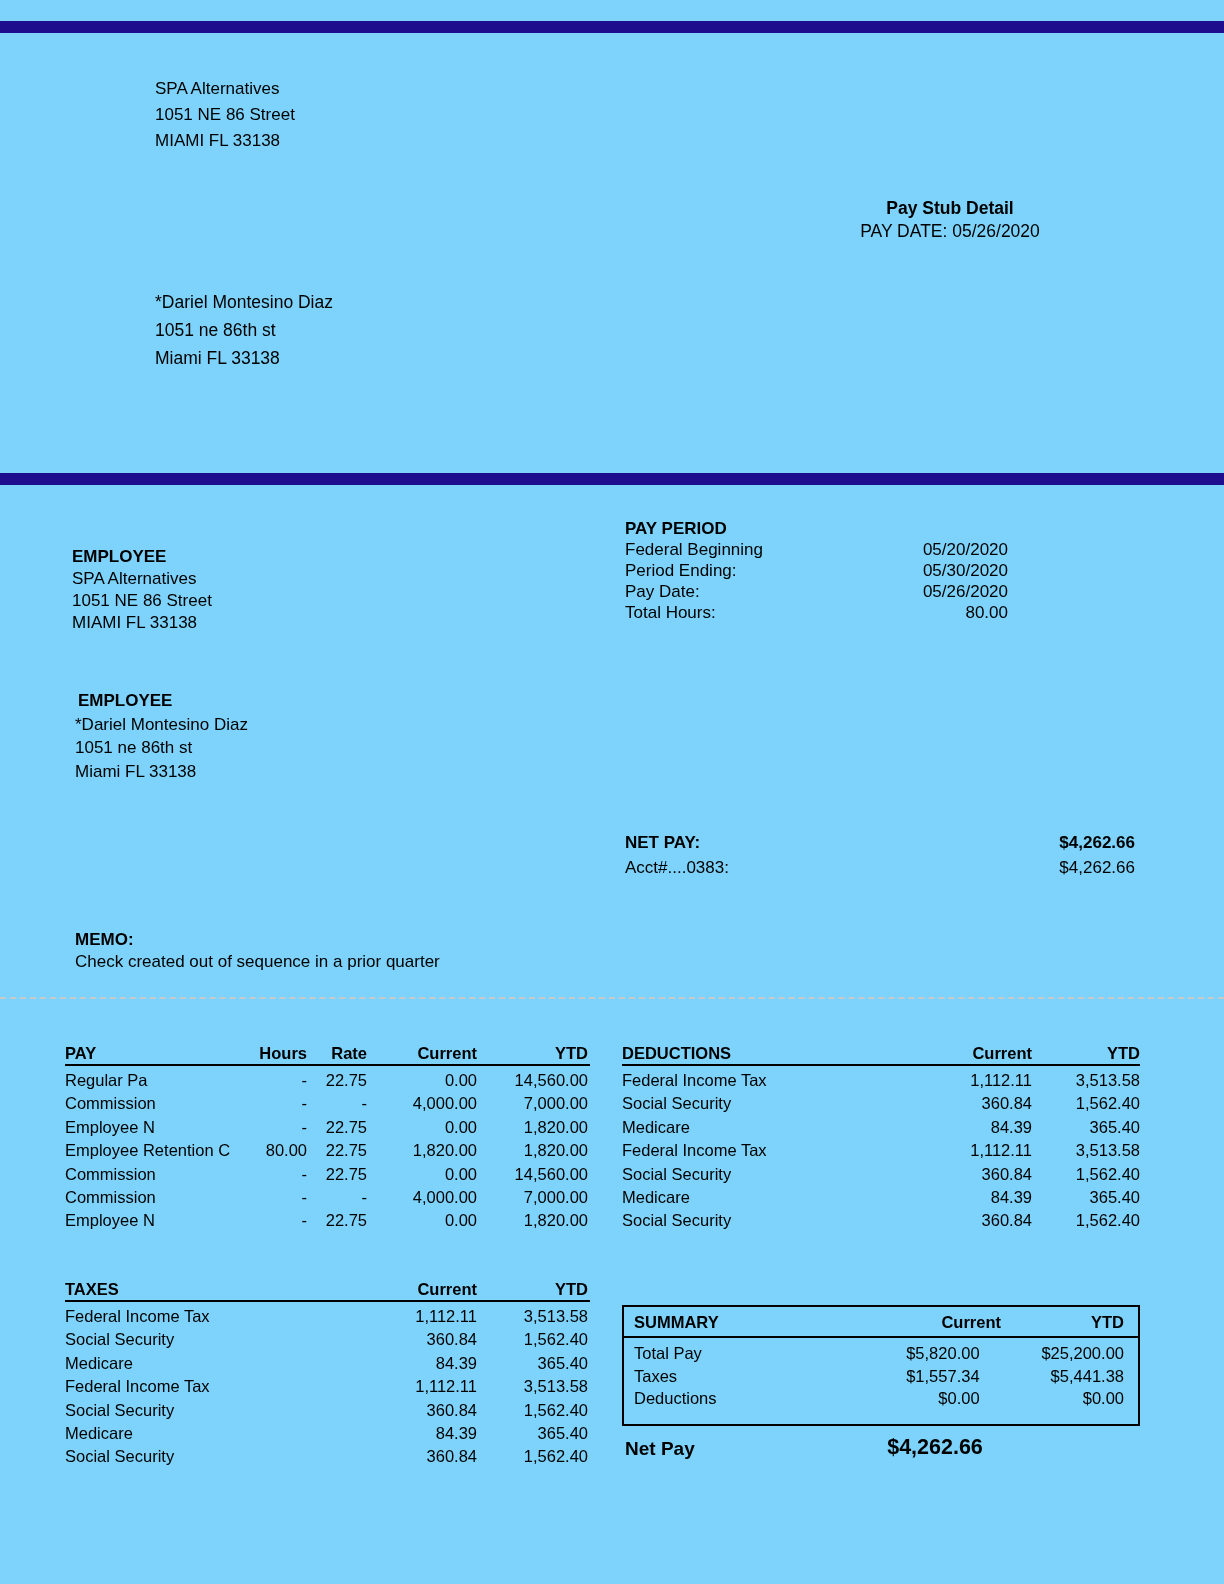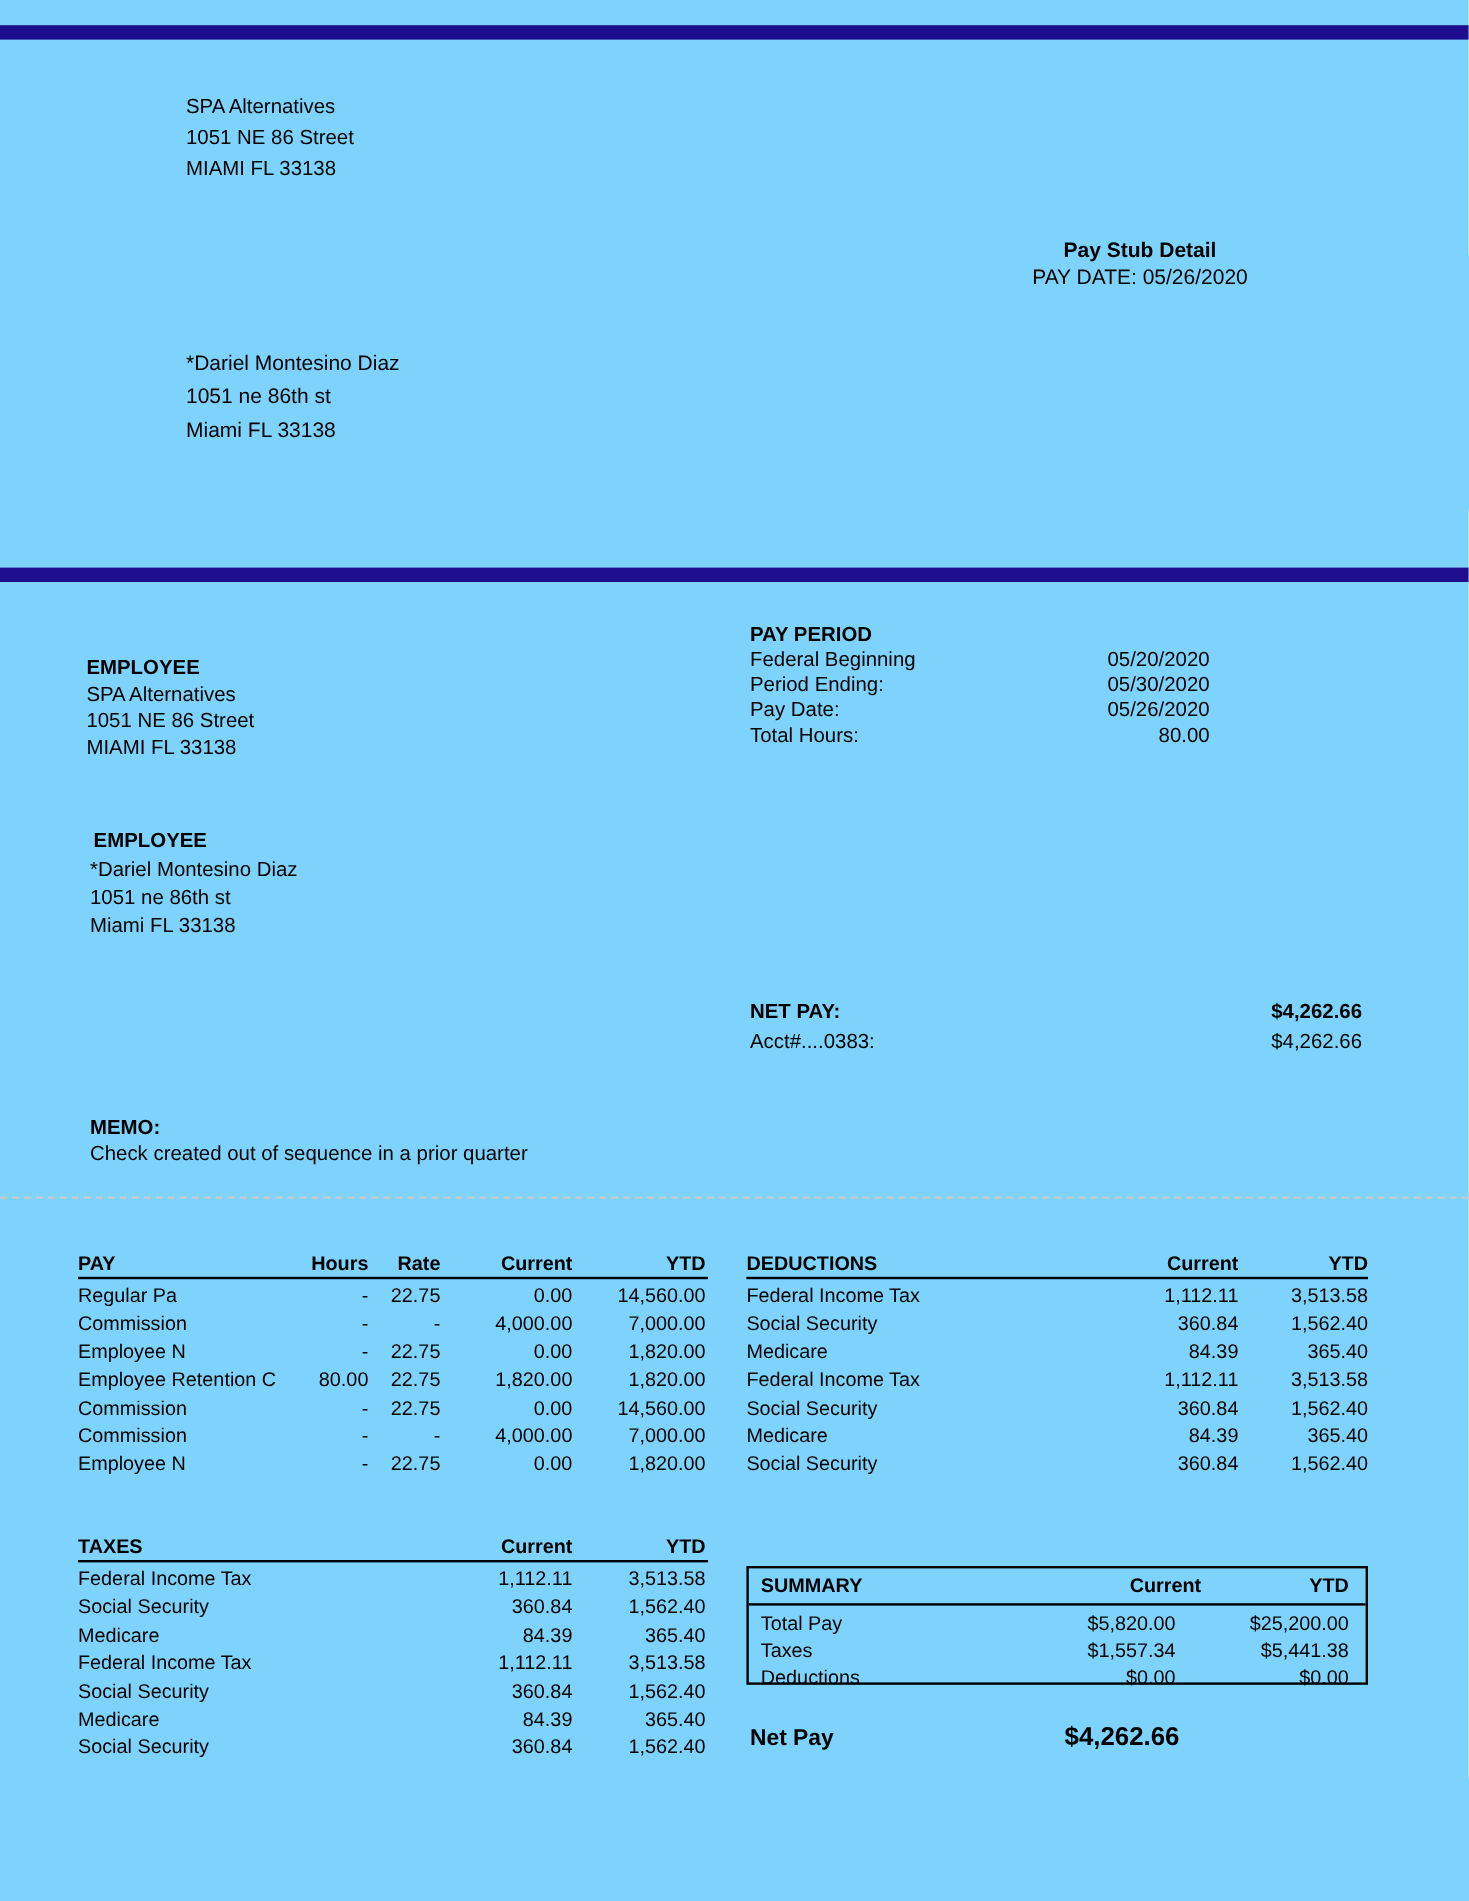--- a/index.html
+++ b/index.html
@@ -57,21 +57,21 @@
   .ded-tbl { left:622px; top:1044px; width:518px; }
   .ded-tbl .c-name { width:250px; text-align:left; }
   .ded-tbl .c-cur { width:160px; text-align:right; }
   .ded-tbl .c-ytd { width:108px; text-align:right; }
 
   .tax-tbl { left:65px; top:1280px; width:525px; }
   .tax-tbl .c-name { width:232px; text-align:left; }
   .tax-tbl .c-cur { width:180px; text-align:right; }
   .tax-tbl .c-ytd { width:111px; text-align:right; }
 
-  .summary-box { position:absolute; left:622px; top:1305px; width:518px; height:99px; border:2px solid #000; font-size:16.5px; }
+  .summary-box { position:absolute; left:622px; top:1305px; width:518px; height:121px; border:2px solid #000; font-size:16.5px; }
   .summary-box .hdr { display:flex; font-weight:bold; line-height:20px; padding:5px 14px 4px 10px; border-bottom:2px solid #000; }
   .summary-box .rows { padding:4px 14px 0 10px; }
   .summary-box .row { display:flex; line-height:22.5px;gap:43px; }
   .summary-box .s-name { width:200px; text-align:left; }
   .summary-box .s-cur { width:170px; text-align:right; }
   .summary-box .s-ytd { width:124px; text-align:right; }
   .summary-box .hdr .s-name { width:200px; }
   .summary-box .hdr .s-cur { width:170px; text-align:right; }
   .summary-box .hdr .s-ytd { width:124px; text-align:right; }
 

